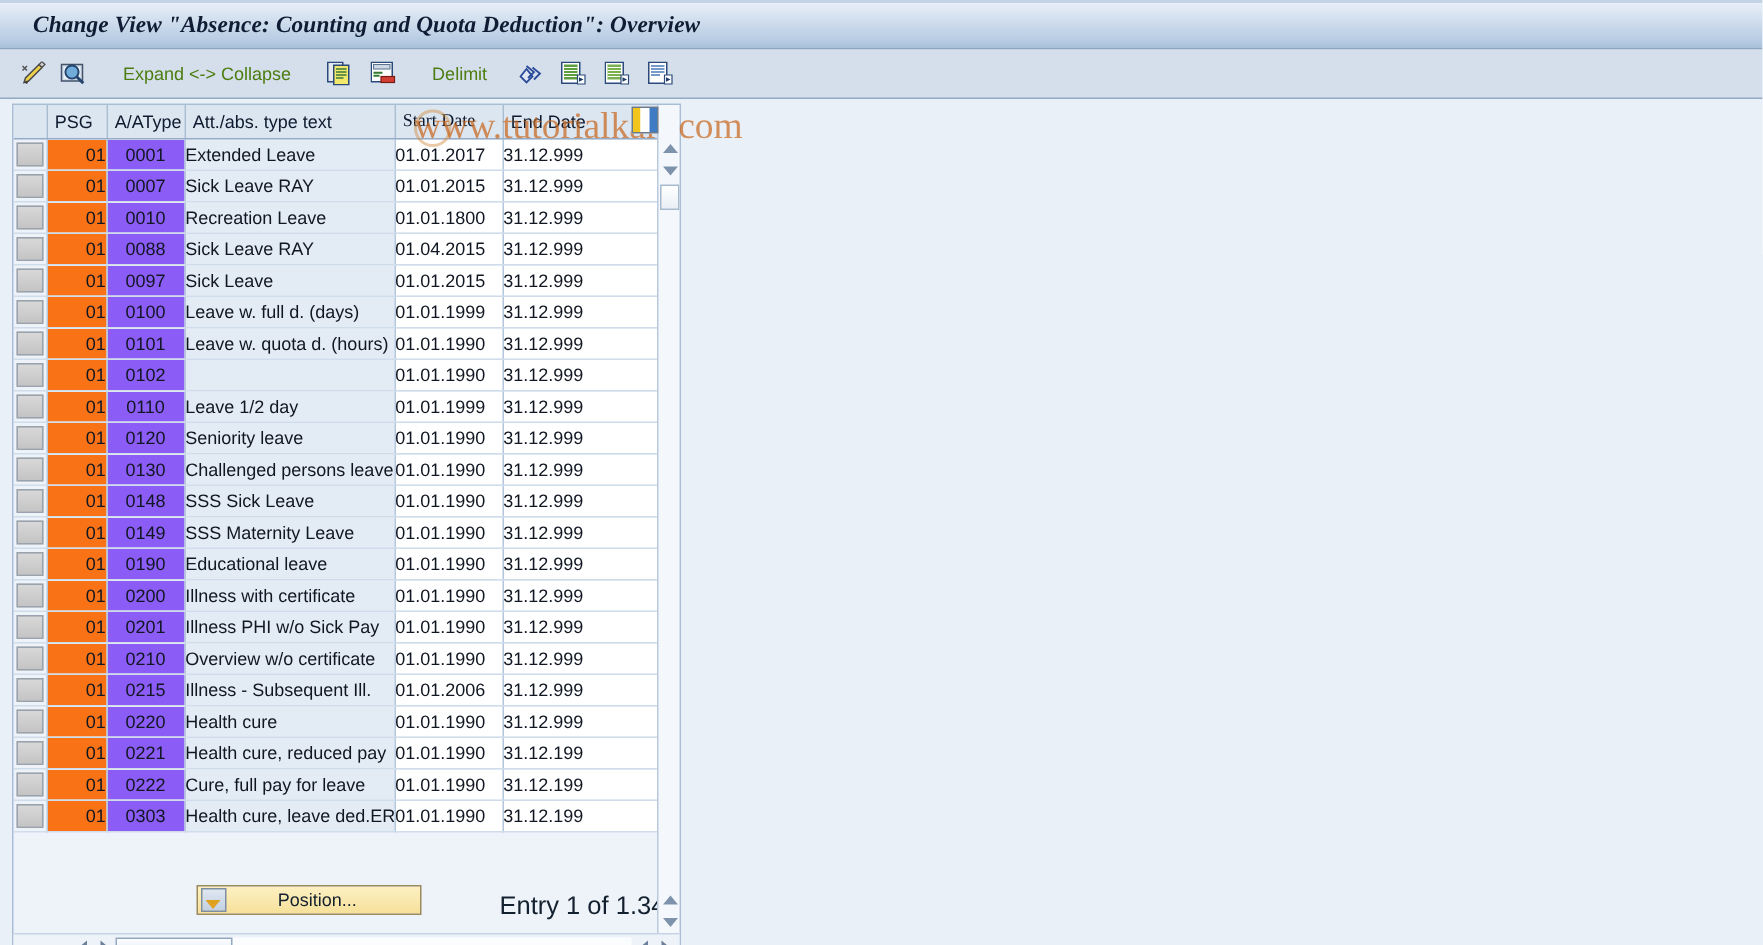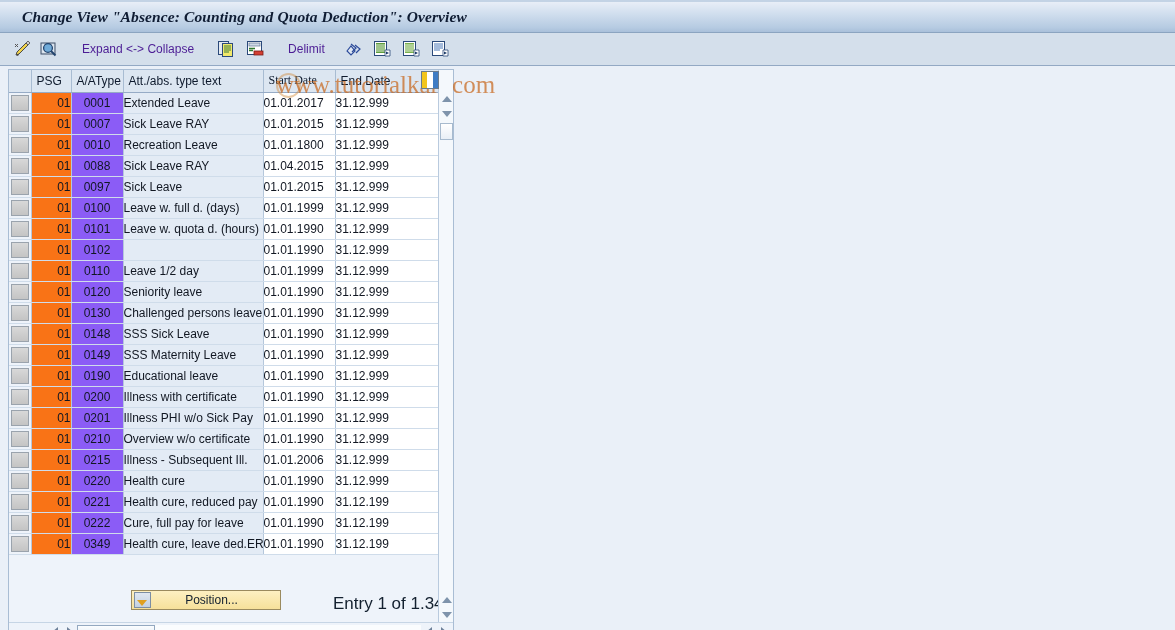--- a/index.html
+++ b/index.html
@@ -51,21 +51,21 @@
     gap:0px;
   }
   .tb-item{
     display:flex;align-items:center;justify-content:center;
     height:22px;
     padding:0 4px;
     cursor:default;
     position:relative;z-index:3;
   }
   .tb-text{
-    font-size:12px;color:#4c1d95;white-space:nowrap;
+    font-size:12px;color:#4d7c0f;white-space:nowrap;
     padding:0 7px;
   }
   .tb-gap{width:9px;height:1px;}
   .tb-gap-sm{width:4px;height:1px;}
 
   
   .watermark{
     position:absolute;
     left:276px;top:38px;
     font-family:"Liberation Serif", serif;
@@ -625,21 +625,21 @@
                 <td class="c-type">0222</td>
                 <td class="c-text">Cure, full pay for leave</td>
                 <td class="c-start">01.01.1990</td>
                 <td class="c-end">31.12.199</td>
               </tr>
               <tr>
                 <td class="c-sel">
                   <div class="selbox"></div>
                 </td>
                 <td class="c-psg">01</td>
-                <td class="c-type">0349</td>
+                <td class="c-type">0303</td>
                 <td class="c-text">Health cure, leave ded.ER</td>
                 <td class="c-start">01.01.1990</td>
                 <td class="c-end">31.12.199</td>
               </tr>
             </tbody>
         </table>
 
         <div class="cfg-icon">
           <i></i>
           <i></i>

